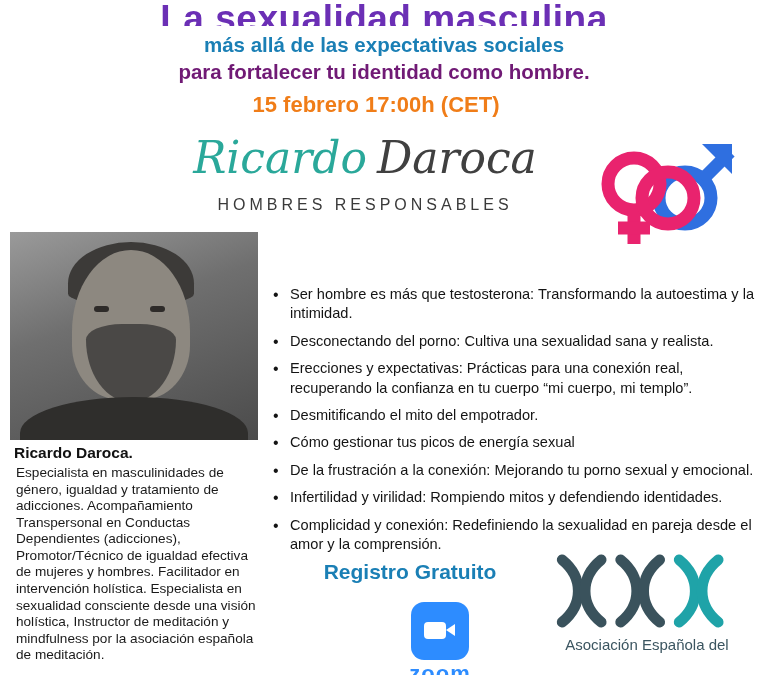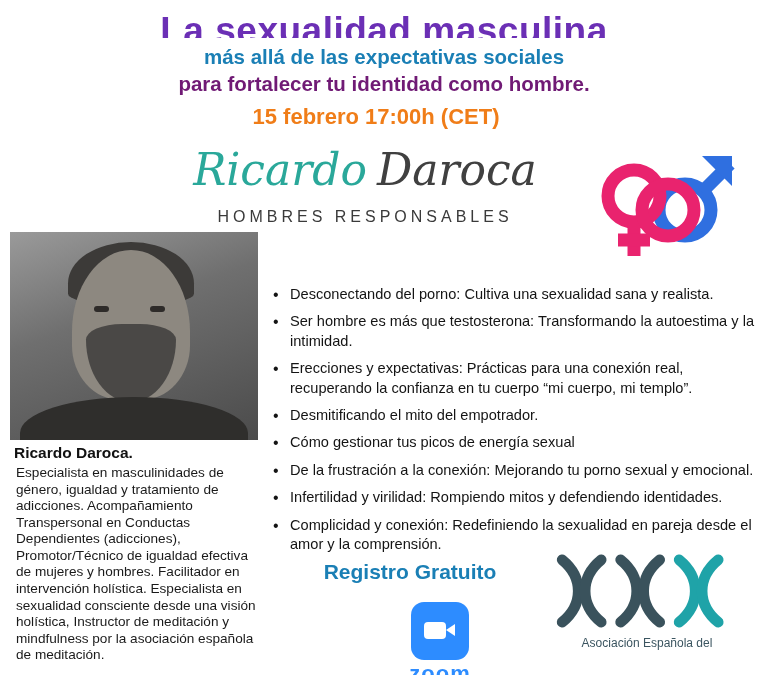--- a/index.html
+++ b/index.html
@@ -11,21 +11,21 @@
     height: 675px;
     background: #ffffff;
     font-family: "Liberation Sans", sans-serif;
     overflow: hidden;
     position: relative;
   }
 
   
   .header {
     text-align: center;
-    padding-top: 12px;
+    padding-top: 0px;
   }
   .title-main {
     font-family: "Liberation Sans", sans-serif;
     font-weight: bold;
     font-size: 37px;
     color: #6b2fb5;
     letter-spacing: 0.5px;
     line-height: 1.0;
     margin: 0;
     padding-top: 0px;
@@ -259,21 +259,21 @@
     position: absolute;
     right: 16px;
     top: 552px;
     width: 210px;
     text-align: center;
   }
   .assoc-logo {
     height: 78px;
   }
   .assoc-text {
-    font-size: 12px;
+    font-size: 15px;
     color: #3b5560;
     margin-top: 2px;
     white-space: nowrap;
   }
 </style>
 </head>
 <body>
 
 <div class="header">
   <div class="title-main">La sexualidad masculina</div>
@@ -313,22 +313,22 @@
   <div class="shoulders"></div>
 </div>
 
 <div class="bio">
   <div class="bio-name">Ricardo Daroca.</div>
   <div class="bio-text">Especialista en masculinidades de género, igualdad y tratamiento de adicciones. Acompañamiento Transpersonal en Conductas Dependientes (adicciones), Promotor/Técnico de igualdad efectiva de mujeres y hombres. Facilitador en intervención holística. Especialista en sexualidad consciente desde una visión holística, Instructor de meditación y mindfulness por la asociación española de meditación.</div>
 </div>
 
 <div class="bullets">
   <ul>
+    <li>Ser hombre es más que testosterona: Transformando la autoestima y la intimidad.</li>
     <li>Desconectando del porno: Cultiva una sexualidad sana y realista.</li>
-    <li>Ser hombre es más que testosterona: Transformando la autoestima y la intimidad.</li>
     <li>Erecciones y expectativas: Prácticas para una conexión real, recuperando la confianza en tu cuerpo “mi cuerpo, mi templo”.</li>
     <li>Desmitificando el mito del empotrador.</li>
     <li>Cómo gestionar tus picos de energía sexual</li>
     <li>De la frustración a la conexión: Mejorando tu porno sexual y emocional.</li>
     <li>Infertilidad y virilidad: Rompiendo mitos y defendiendo identidades.</li>
     <li>Complicidad y conexión: Redefiniendo la sexualidad en pareja desde el amor y la comprensión.</li>
   </ul>
 </div>
 
 <div class="registro">Registro Gratuito</div>

